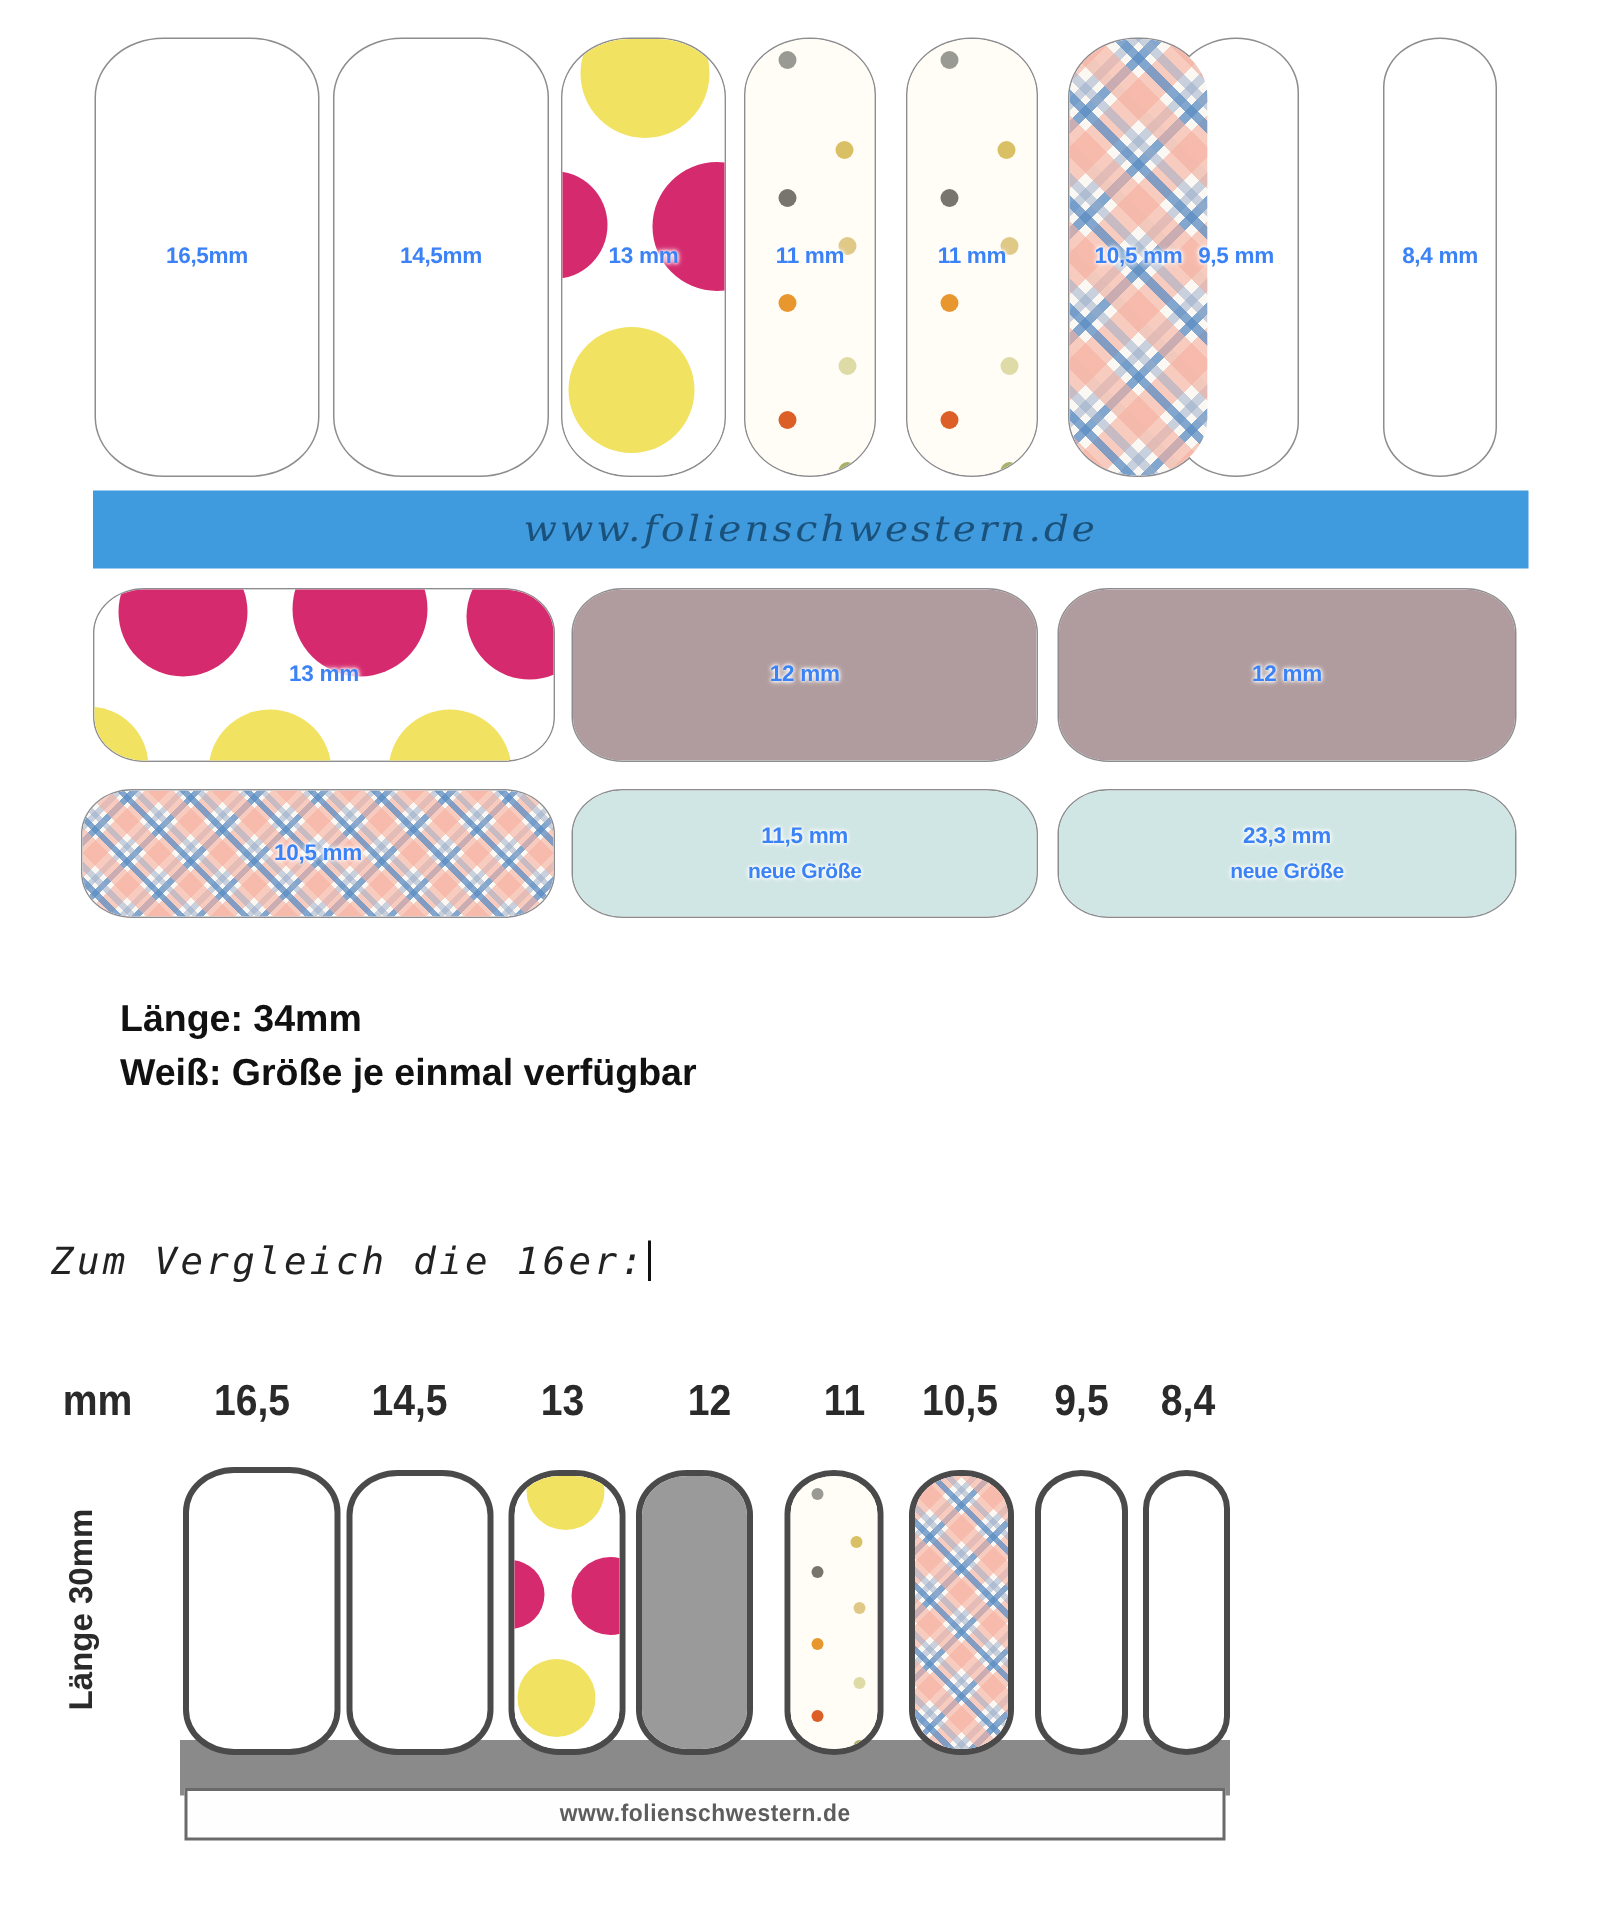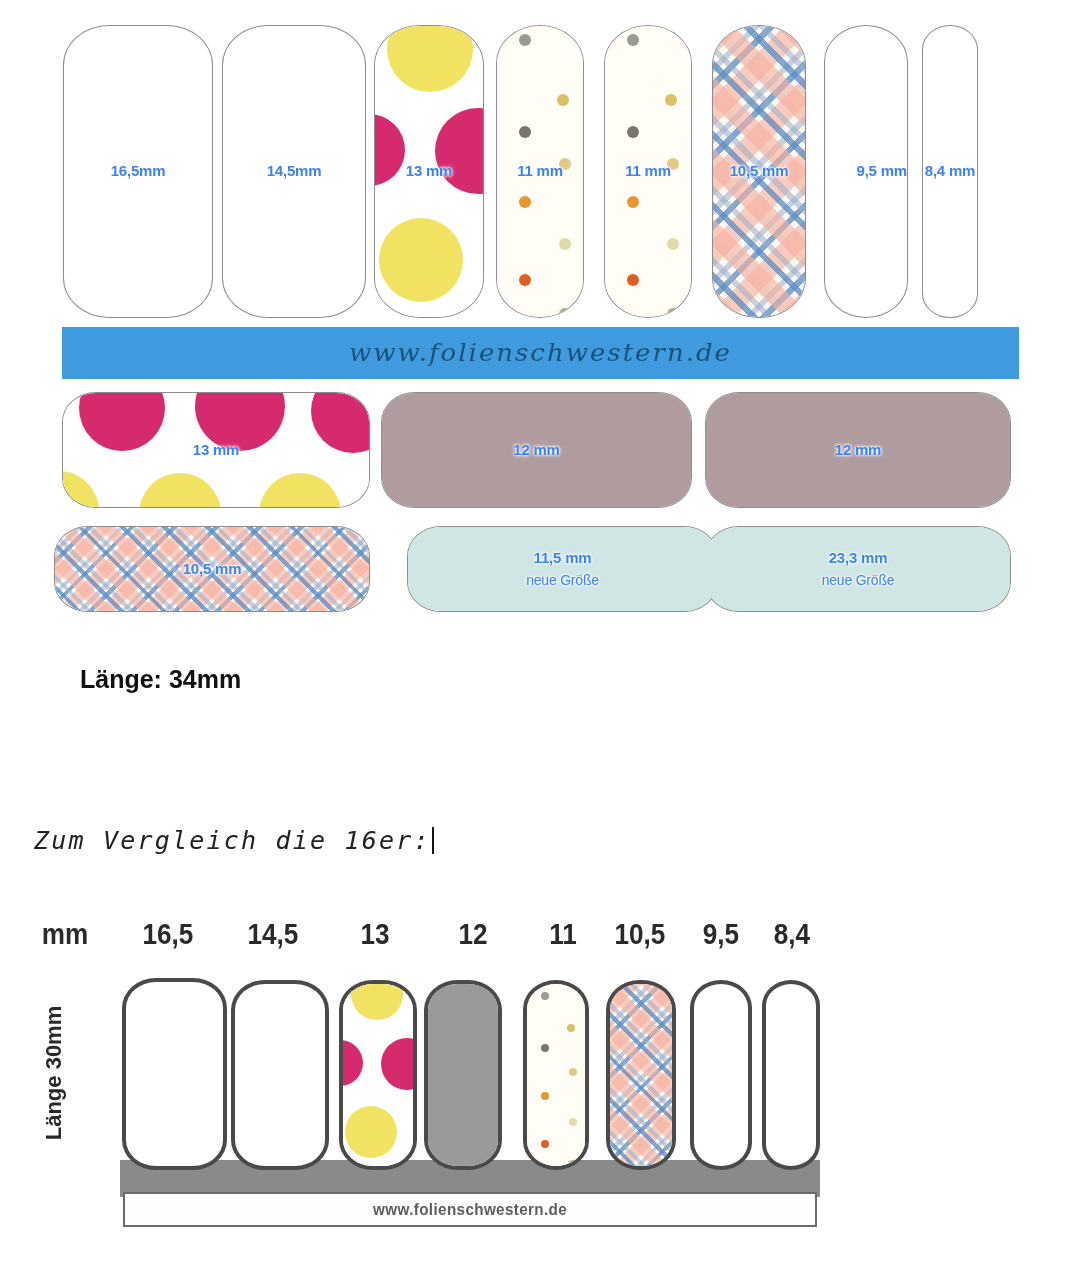--- a/index.html
+++ b/index.html
@@ -32,21 +32,21 @@
     z-index: 6;
     font-size: 15px;
     font-weight: bold;
     color: #3b82f6;
     letter-spacing: -0.2px;
     text-align: center;
     line-height: 1.5;
     white-space: nowrap;
     text-shadow: 0 0 2px #fff, 0 0 3px #fff, 0 0 4px #fff;
   }
-  .nail-label .sub { display:block; font-size:14px; font-weight:normal; }
+  .nail-label .sub { display:block; font-size:14px; font-weight:bold; }
 
   
   .row-top .nail {
     top: 25px;
     height: 293px;
     border-radius: 46px / 40px;
   }
 
   
   .row-wide .nail {
@@ -302,26 +302,26 @@
       <b style="left:62px;top:282px;background:#a8b06a;"></b>
     </div>
     <span class="nail-label">11 mm</span>
   </div>
 
   <div class="nail" style="left:712px;width:94px;">
     <div class="pat pat-plaid"></div>
     <span class="nail-label">10,5 mm</span>
   </div>
 
-  <div class="nail" style="left:824px;width:84px;justify-content:flex-end;">
+  <div class="nail" style="left:782px;width:84px;">
     <div class="pat"></div>
     <span class="nail-label">9,5 mm</span>
   </div>
 
-  <div class="nail" style="left:922px;width:56px;">
+  <div class="nail" style="left:922px;width:76px;">
     <div class="pat"></div>
     <span class="nail-label">8,4 mm</span>
   </div>
 </div>
 
 <div id="blue-banner">
   <span class="url">www.folienschwestern.de</span>
 </div>
 
 <div class="row-wide">
@@ -349,39 +349,40 @@
   </div>
 </div>
 
 <div class="row-wide">
 
   <div class="nail" style="left:54px;top:526px;width:316px;height:86px;">
     <div class="pat pat-plaid small"></div>
     <span class="nail-label">10,5 mm</span>
   </div>
 
-  <div class="nail" style="left:381px;top:526px;width:311px;height:86px;margin-left:26px;">
+  <div class="nail" style="left:381px;top:526px;width:311px;height:86px;">
     <div class="pat-solid" style="background:#cfe6e4;"></div>
     <span class="nail-label">
       <span>11,5 mm</span>
       <span class="sub">neue Größe</span>
     </span>
   </div>
 
   <div class="nail" style="left:705px;top:526px;width:306px;height:86px;">
     <div class="pat-solid" style="background:#cfe6e4;"></div>
     <span class="nail-label">
       <span>23,3 mm</span>
       <span class="sub">neue Größe</span>
     </span>
   </div>
 </div>
 
 <div id="caption">
   <div>Länge: 34mm</div>
+  <div>Weiß: Größe je einmal verfügbar</div>
 </div>
 
 <div id="compare-line"><span>Zum Vergleich die 16er:</span><span class="caret"></span></div>
 
 <div id="bottom-chart"></div>
 
 <div class="hdr" style="left:30px;top:918px;width:70px;">mm</div>
 <div class="hdr" style="left:128px;top:918px;width:80px;">16,5</div>
 <div class="hdr" style="left:233px;top:918px;width:80px;">14,5</div>
 <div class="hdr" style="left:345px;top:918px;width:60px;">13</div>

